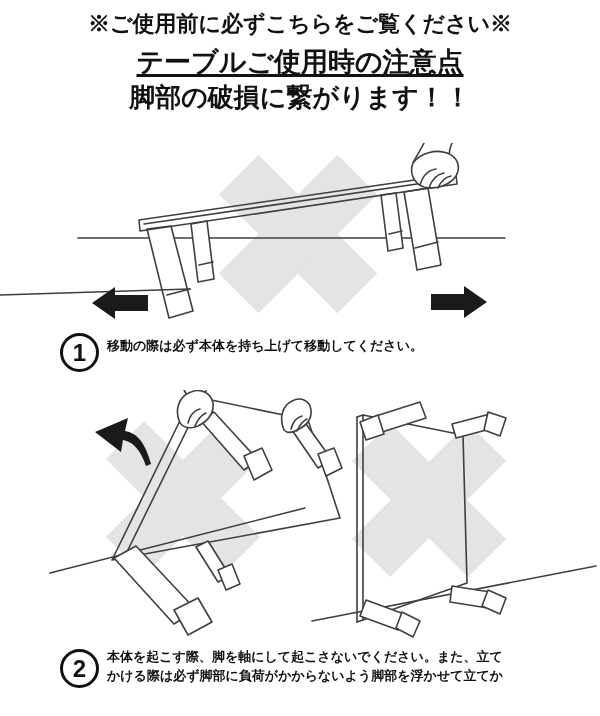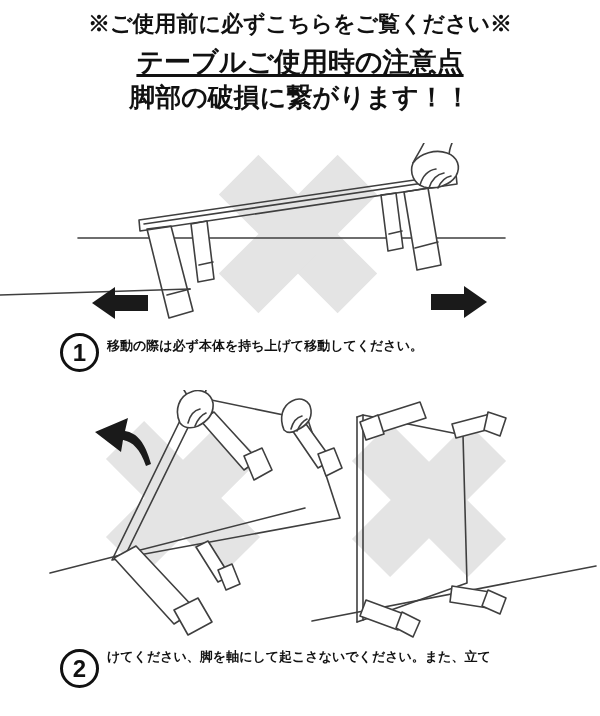--- a/index.html
+++ b/index.html
@@ -139,17 +139,18 @@
       <polygon class="wf" points="366,210 404,224 398,240 360,226"></polygon>
       <polygon class="wf" points="402,222 420,231 413,247 396,238"></polygon>
     </g>
   </svg>
 
   <div class="caution caution2">
     <div class="badge">
       <span>2</span>
     </div>
     <div class="ctext">
-      <div>けてください、脚を軸にして起こさないでください。また、立て</div>
+      <div>本体を起こす際、脚を軸にして起こさないでください。また、立て</div>
+      <div>かける際は必ず脚部に負荷がかからないよう脚部を浮かせて立てか</div>
     </div>
   </div>
 
 </div>
 
 </body></html>

